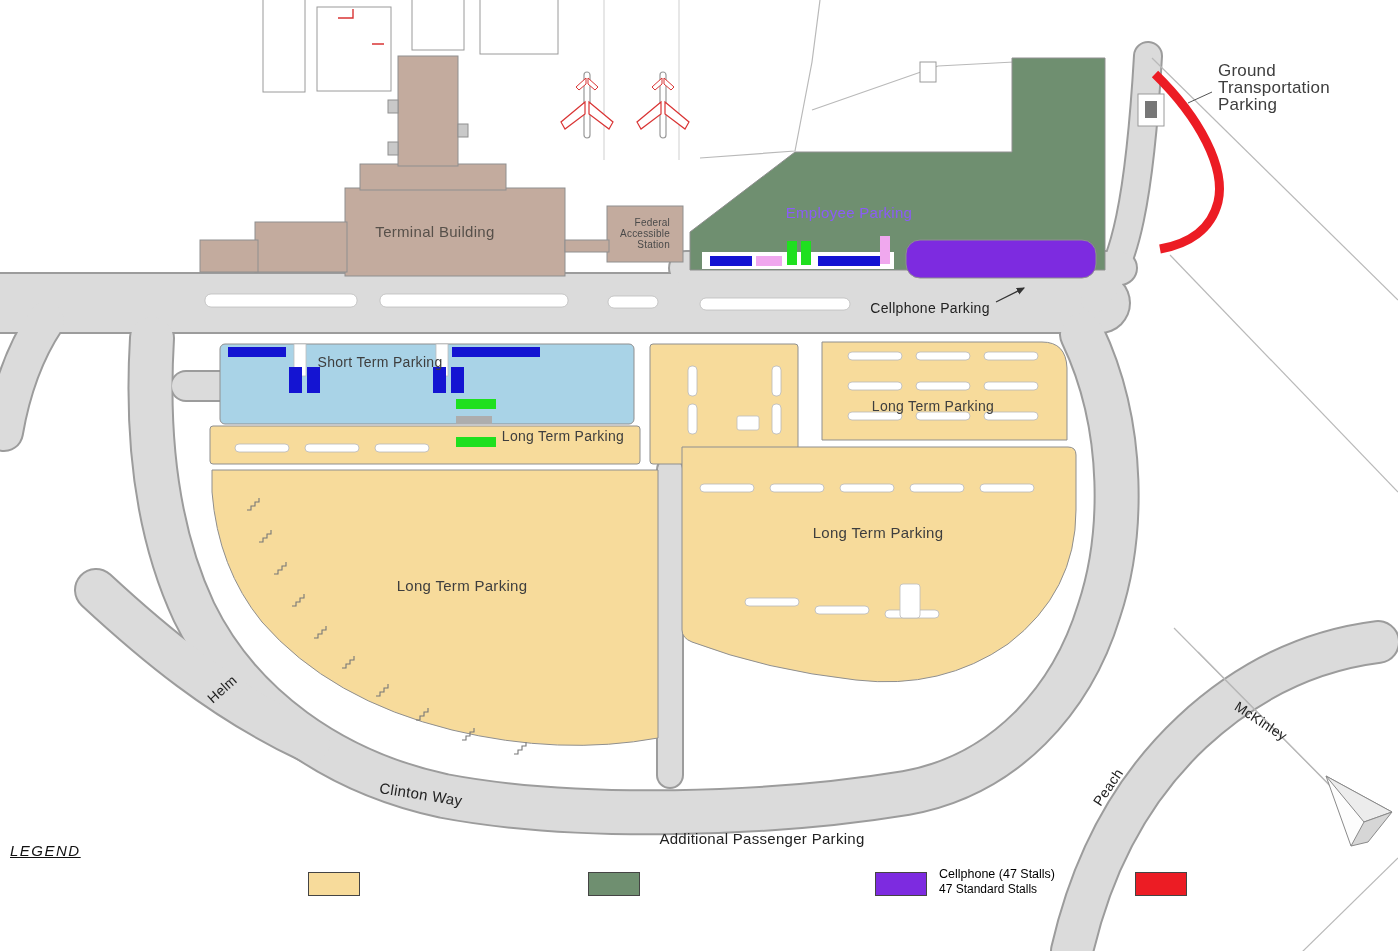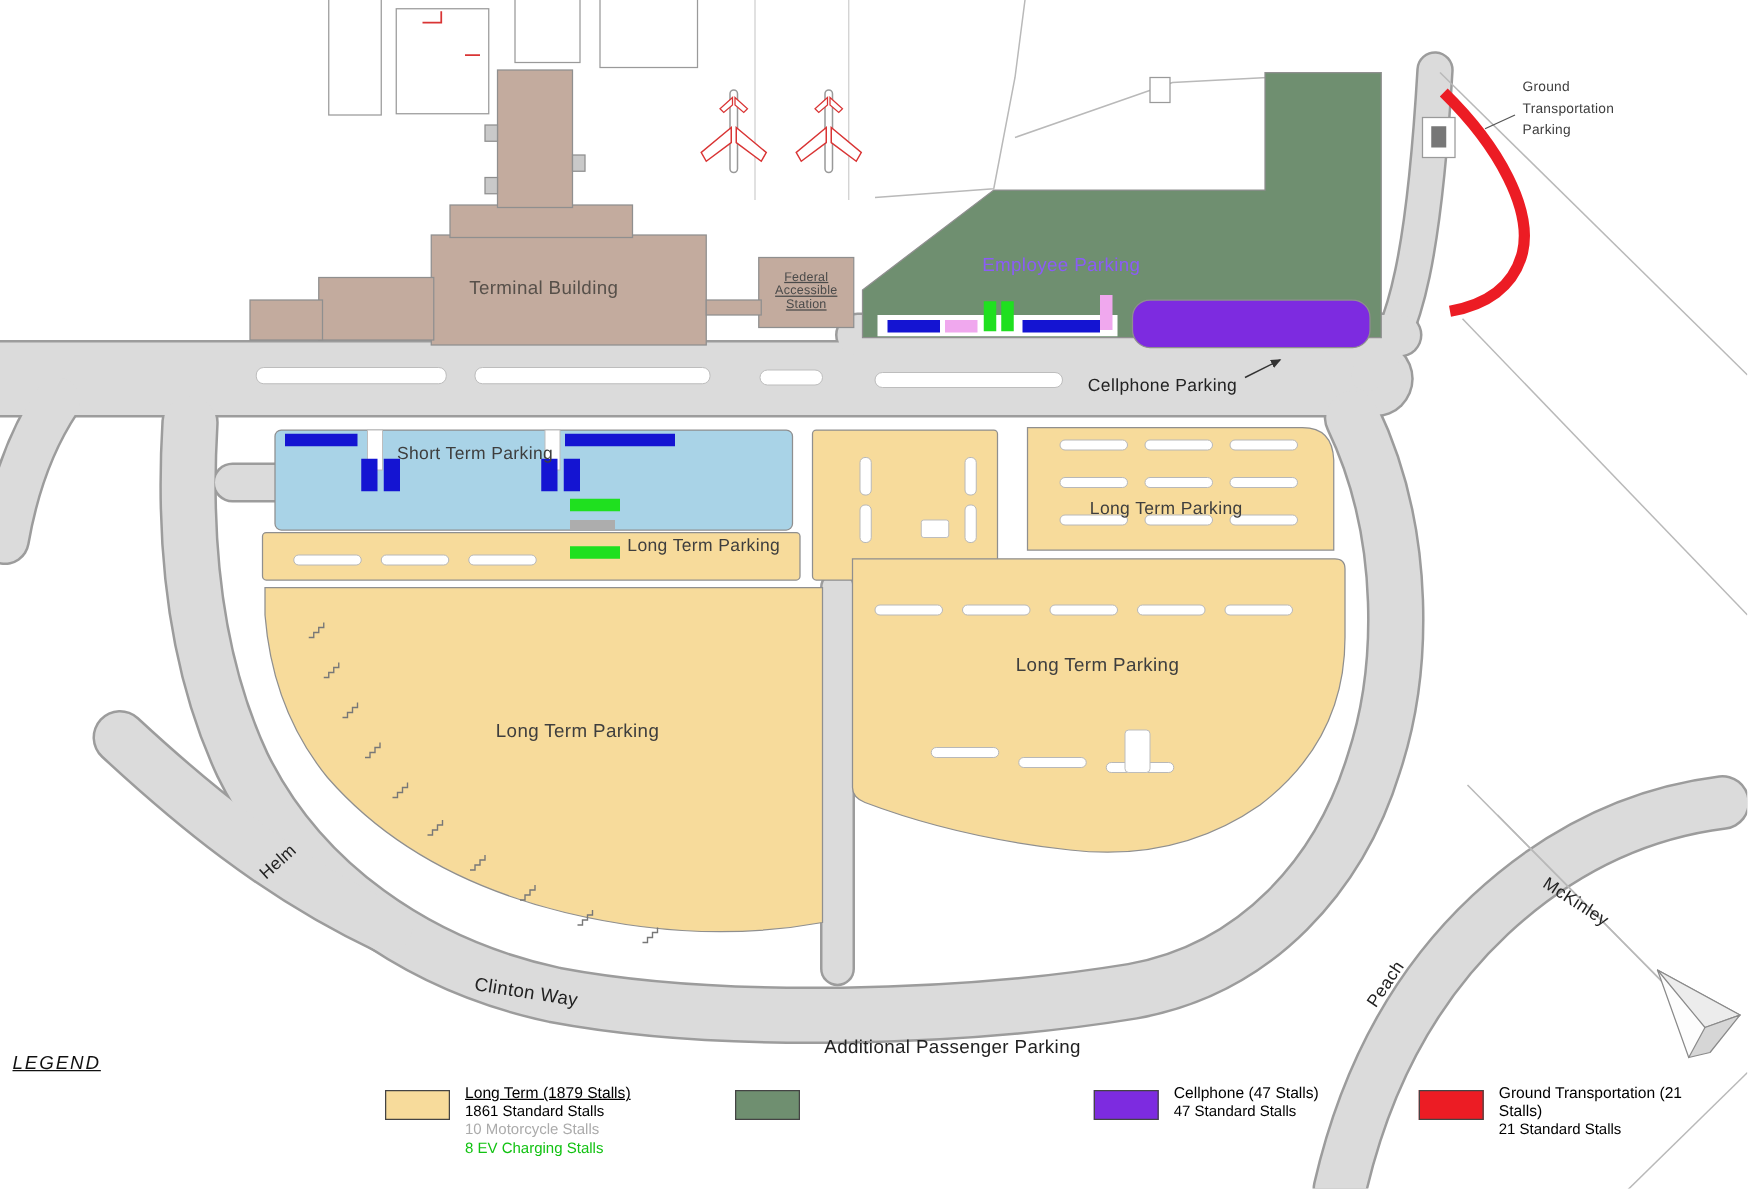--- a/index.html
+++ b/index.html
@@ -33,23 +33,23 @@
   
   .lbl{position:absolute;transform:translate(-50%,-50%);white-space:nowrap;
        color:#3e3e3e;font-size:14px;letter-spacing:.3px;}
   .t15{font-size:15px;}
   .term-c{color:#57504a;}
   .blk{color:#222;}
   .rot-helm{transform:translate(-50%,-50%) rotate(-42deg);}
   .rot-clinton{transform:translate(-50%,-50%) rotate(9deg);}
   .rot-peach{transform:translate(-50%,-50%) rotate(-56deg);}
   .rot-mck{transform:translate(-50%,-50%) rotate(33deg);}
-  .stack{position:absolute;transform:translate(-50%,-50%);text-align:center;
-         color:#4a4a4a;font-size:10px;line-height:11px;letter-spacing:.2px;text-decoration:underline;}
-  .gt-stack{position:absolute;color:#3e3e3e;font-size:11px;line-height:17px;letter-spacing:.2px;}
+  .stack{position:absolute;transform:translate(-50%,-50%);text-align:right;
+         color:#4a4a4a;font-size:10px;line-height:11px;letter-spacing:.2px;}
+  .gt-stack{position:absolute;color:#3e3e3e;font-size:17px;line-height:17px;letter-spacing:.2px;}
 
   
   .legend-title{position:absolute;left:10px;top:842px;font-size:15px;font-style:italic;
                 text-decoration:underline;letter-spacing:1.5px;color:#111;}
   .legend-item{position:absolute;top:867px;display:flex;gap:12px;align-items:flex-start;}
   .swatch{width:50px;height:22px;border:1px solid #444;margin-top:5px;flex:0 0 auto;}
   .sw-short{background:var(--short_term);}
   .sw-long{background:var(--long_term);}
   .sw-emp{background:var(--employee);}
   .sw-cell{background:var(--cellphone);}
@@ -284,41 +284,31 @@
   <div class="lbl rot-helm blk" style="left:222px;top:689px">Helm</div>
   <div class="lbl t15 rot-clinton blk" style="left:421px;top:794px">Clinton Way</div>
   <div class="lbl rot-peach blk" style="left:1108px;top:787px">Peach</div>
   <div class="lbl rot-mck blk" style="left:1261px;top:721px">McKinley</div>
 
   <div class="legend-title">LEGEND</div>
 
 
   <div class="legend-item" style="left:308px">
     <div class="swatch sw-long"></div>
-    <div class="lg-text">
-      <div class="lt-title u">Long Term (1879 Stalls)</div>
-      <div class="lt-line">1861 Standard Stalls</div>
-      <div class="lt-line c-moto">10 Motorcycle Stalls</div>
-      <div class="lt-line c-ev">8 EV Charging Stalls</div>
-    </div>
   </div>
 
   <div class="legend-item" style="left:588px">
     <div class="swatch sw-emp"></div>
   </div>
 
   <div class="legend-item" style="left:875px">
     <div class="swatch sw-cell"></div>
     <div class="lg-text">
       <div class="lt-title">Cellphone (47 Stalls)</div>
       <div class="lt-line">47 Standard Stalls</div>
     </div>
   </div>
 
   <div class="legend-item" style="left:1135px">
     <div class="swatch sw-gt"></div>
-    <div class="lg-text" style="max-width:160px">
-      <div class="lt-title">Ground Transportation (21 Stalls)</div>
-      <div class="lt-line">21 Standard Stalls</div>
-    </div>
   </div>
 
 </div>
 
 </body></html>

